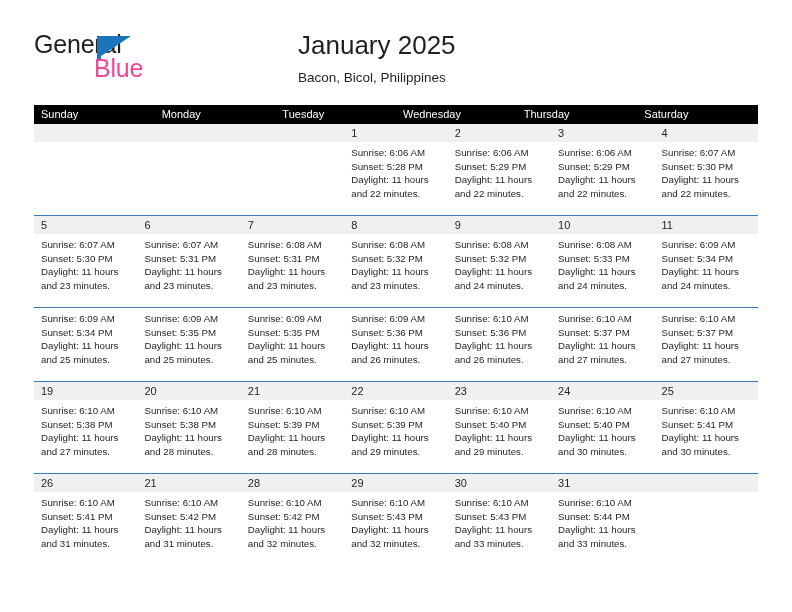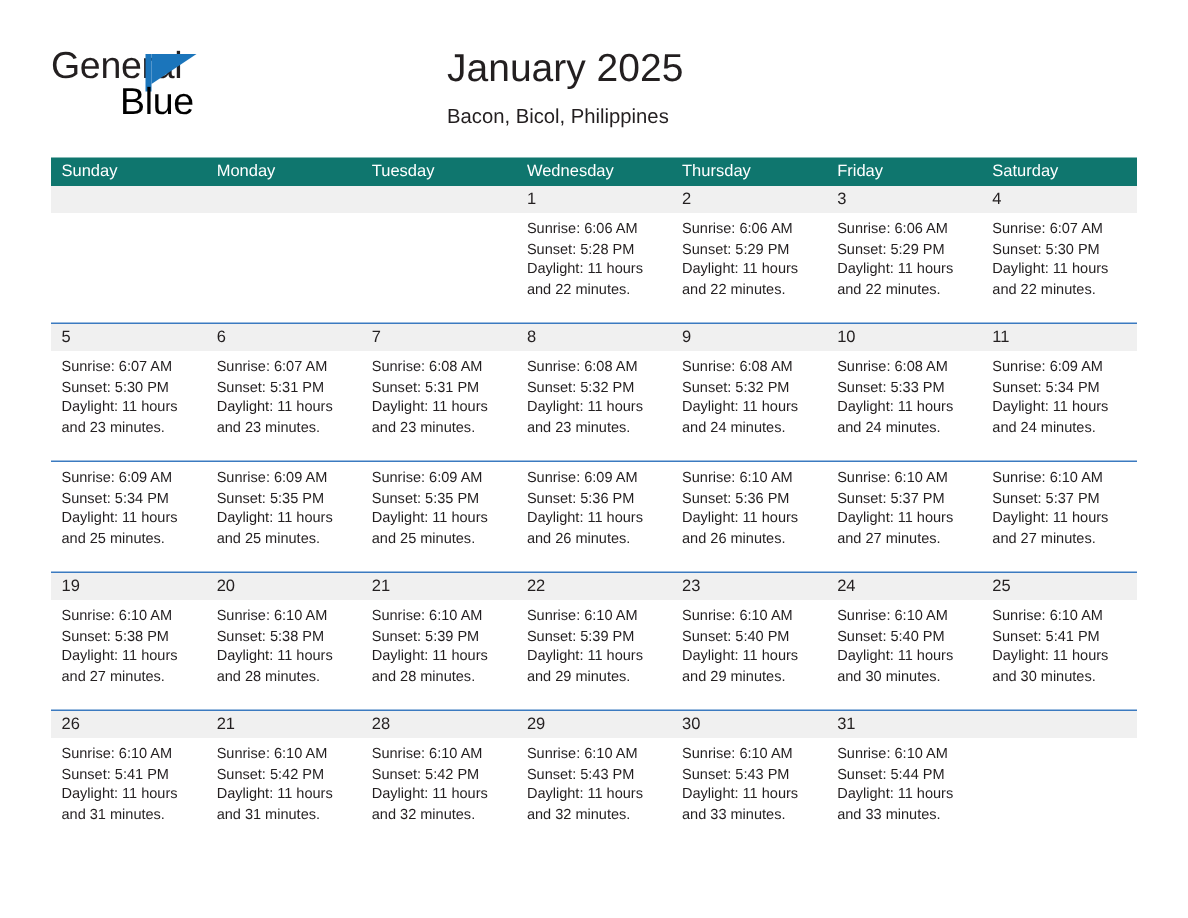--- a/index.html
+++ b/index.html
@@ -49,23 +49,23 @@
   }
   .brand-flag .tri {
     position: absolute;
     left: 4px; top: 0;
     width: 0; height: 0;
     border-left: 30px solid #1b75bb;
     border-bottom: 20px solid transparent;
   }
   .brand-blue {
     position: absolute;
-    left: 46px; top: 26px;
+    left: 60px; top: 26px;
     font-size: 25px;
-    color: #000000;
+    color: #ec4899;
     letter-spacing: -0.2px;
     white-space: nowrap;
   }
 
   .titles {
     position: absolute;
     right: 0; top: 0;
     width: 460px;
   }
   .cal-title {
@@ -83,21 +83,21 @@
   }
 
   
   .cal {
     position: absolute;
     left: 34px; top: 105px;
     width: 724px;
   }
   .weekdays {
     display: flex;
-    background: #0f766e;
+    background: #000000;
     height: 19px;
   }
   .weekday {
     flex: 1 1 0;
     color: #ffffff;
     font-size: 11px;
     line-height: 19px;
     padding-left: 7px;
     white-space: nowrap;
     overflow: hidden;
@@ -159,21 +159,20 @@
 
   </div>
 
   <div class="cal">
     <div class="weekdays" id="weekday-row">
         <div class="weekday">Sunday</div>
         <div class="weekday">Monday</div>
         <div class="weekday">Tuesday</div>
         <div class="weekday">Wednesday</div>
         <div class="weekday">Thursday</div>
-        <div class="weekday">Friday</div>
         <div class="weekday">Saturday</div>
       </div>
     <div id="weeks-container">
         <div class="week">
           <div class="week-dates">
             <div class="daynum"></div>
             <div class="daynum"></div>
             <div class="daynum"></div>
             <div class="daynum">1</div>
             <div class="daynum">2</div>

